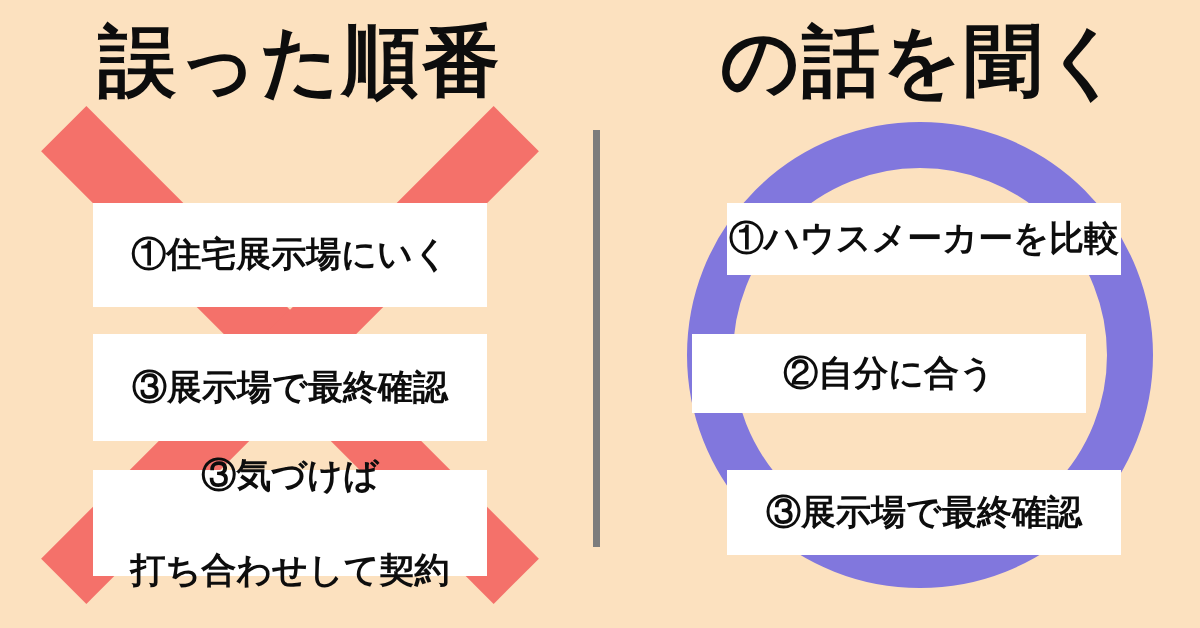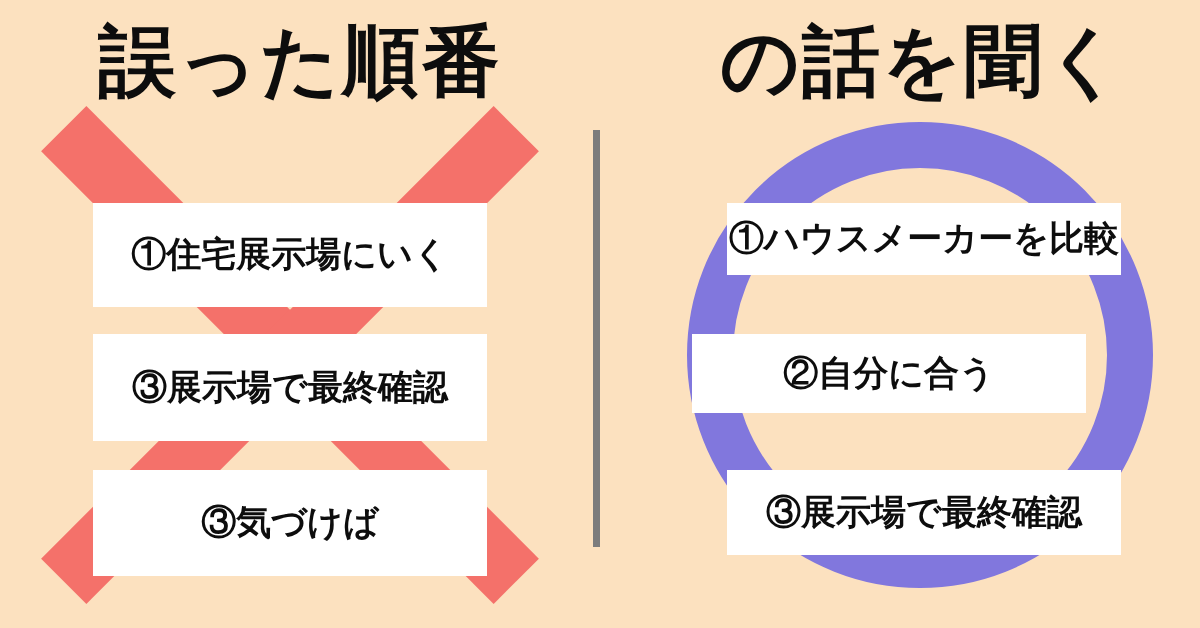--- a/index.html
+++ b/index.html
@@ -80,20 +80,21 @@
   <div class="divider"></div>
 
   <div class="box l1">
     <div class="line">①住宅展示場にいく</div>
   </div>
   <div class="box l2">
     <div class="line">③展示場で最終確認</div>
   </div>
   <div class="box l3">
     <div class="line">③気づけば</div>
+    <div class="line">打ち合わせして契約</div>
   </div>
 
   <div class="box r1">
     <div class="line">①ハウスメーカーを比較</div>
   </div>
   <div class="box r2">
     <div class="line">②自分に合う</div>
   </div>
   <div class="box r3">
     <div class="line">③展示場で最終確認</div>

